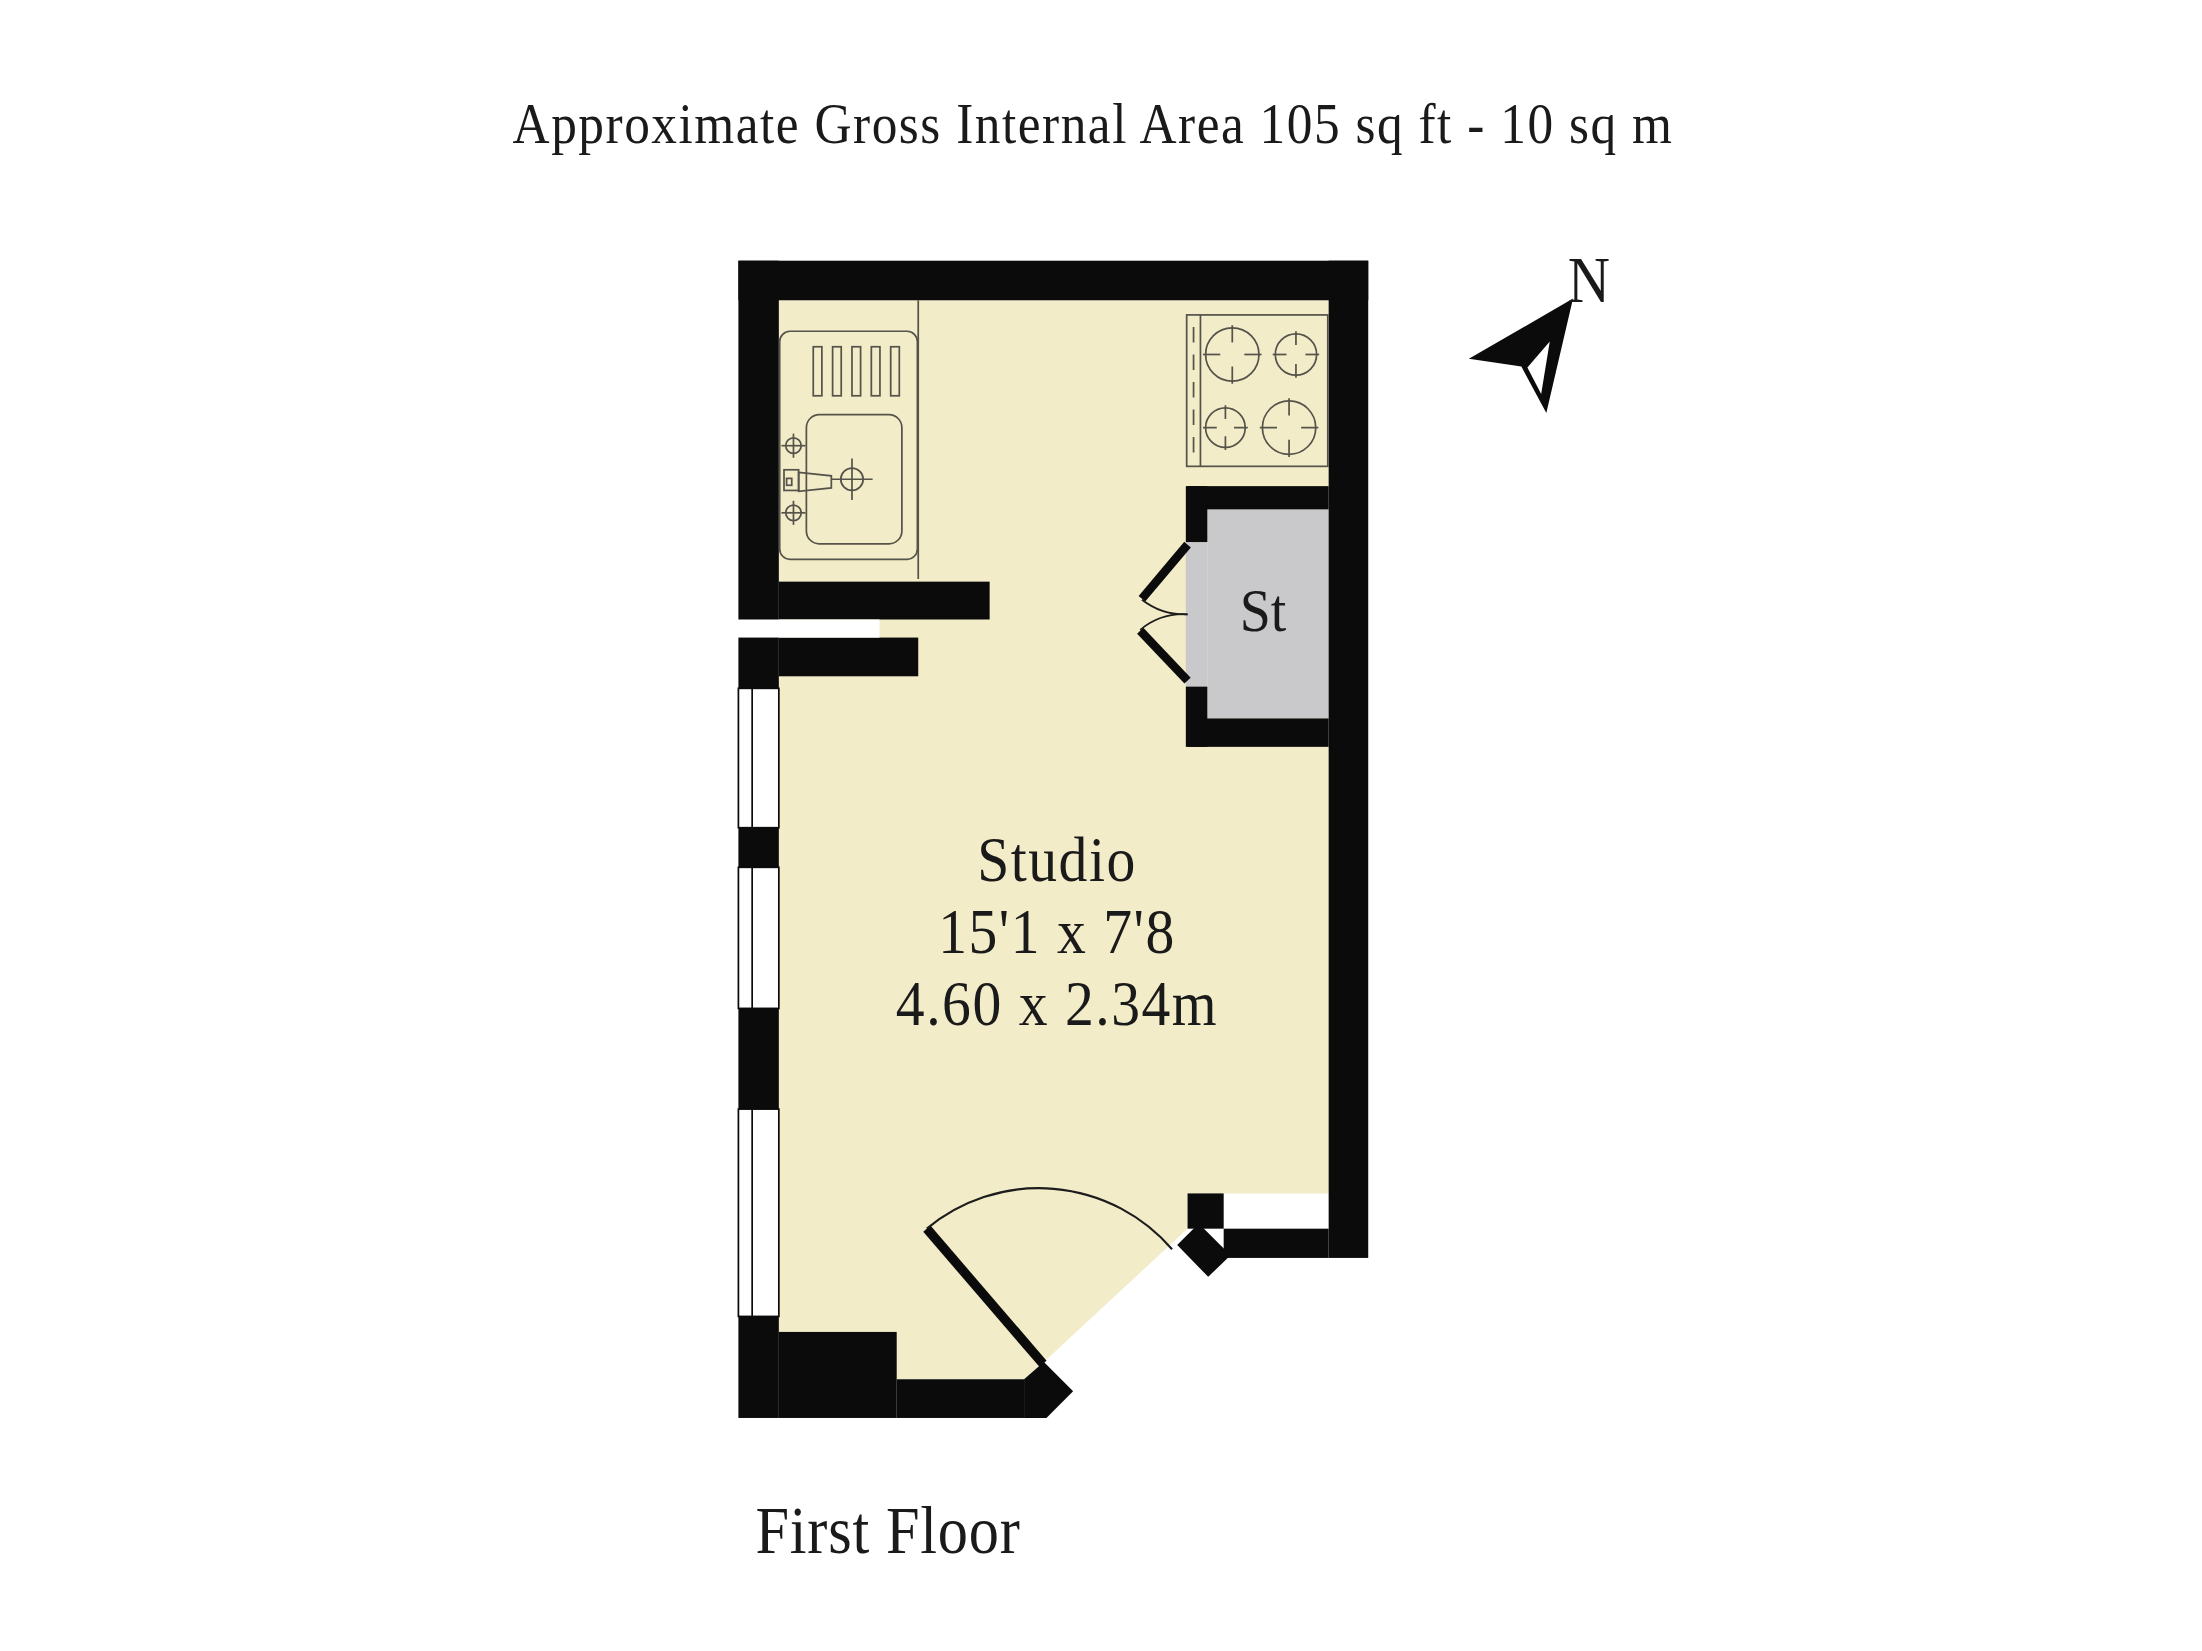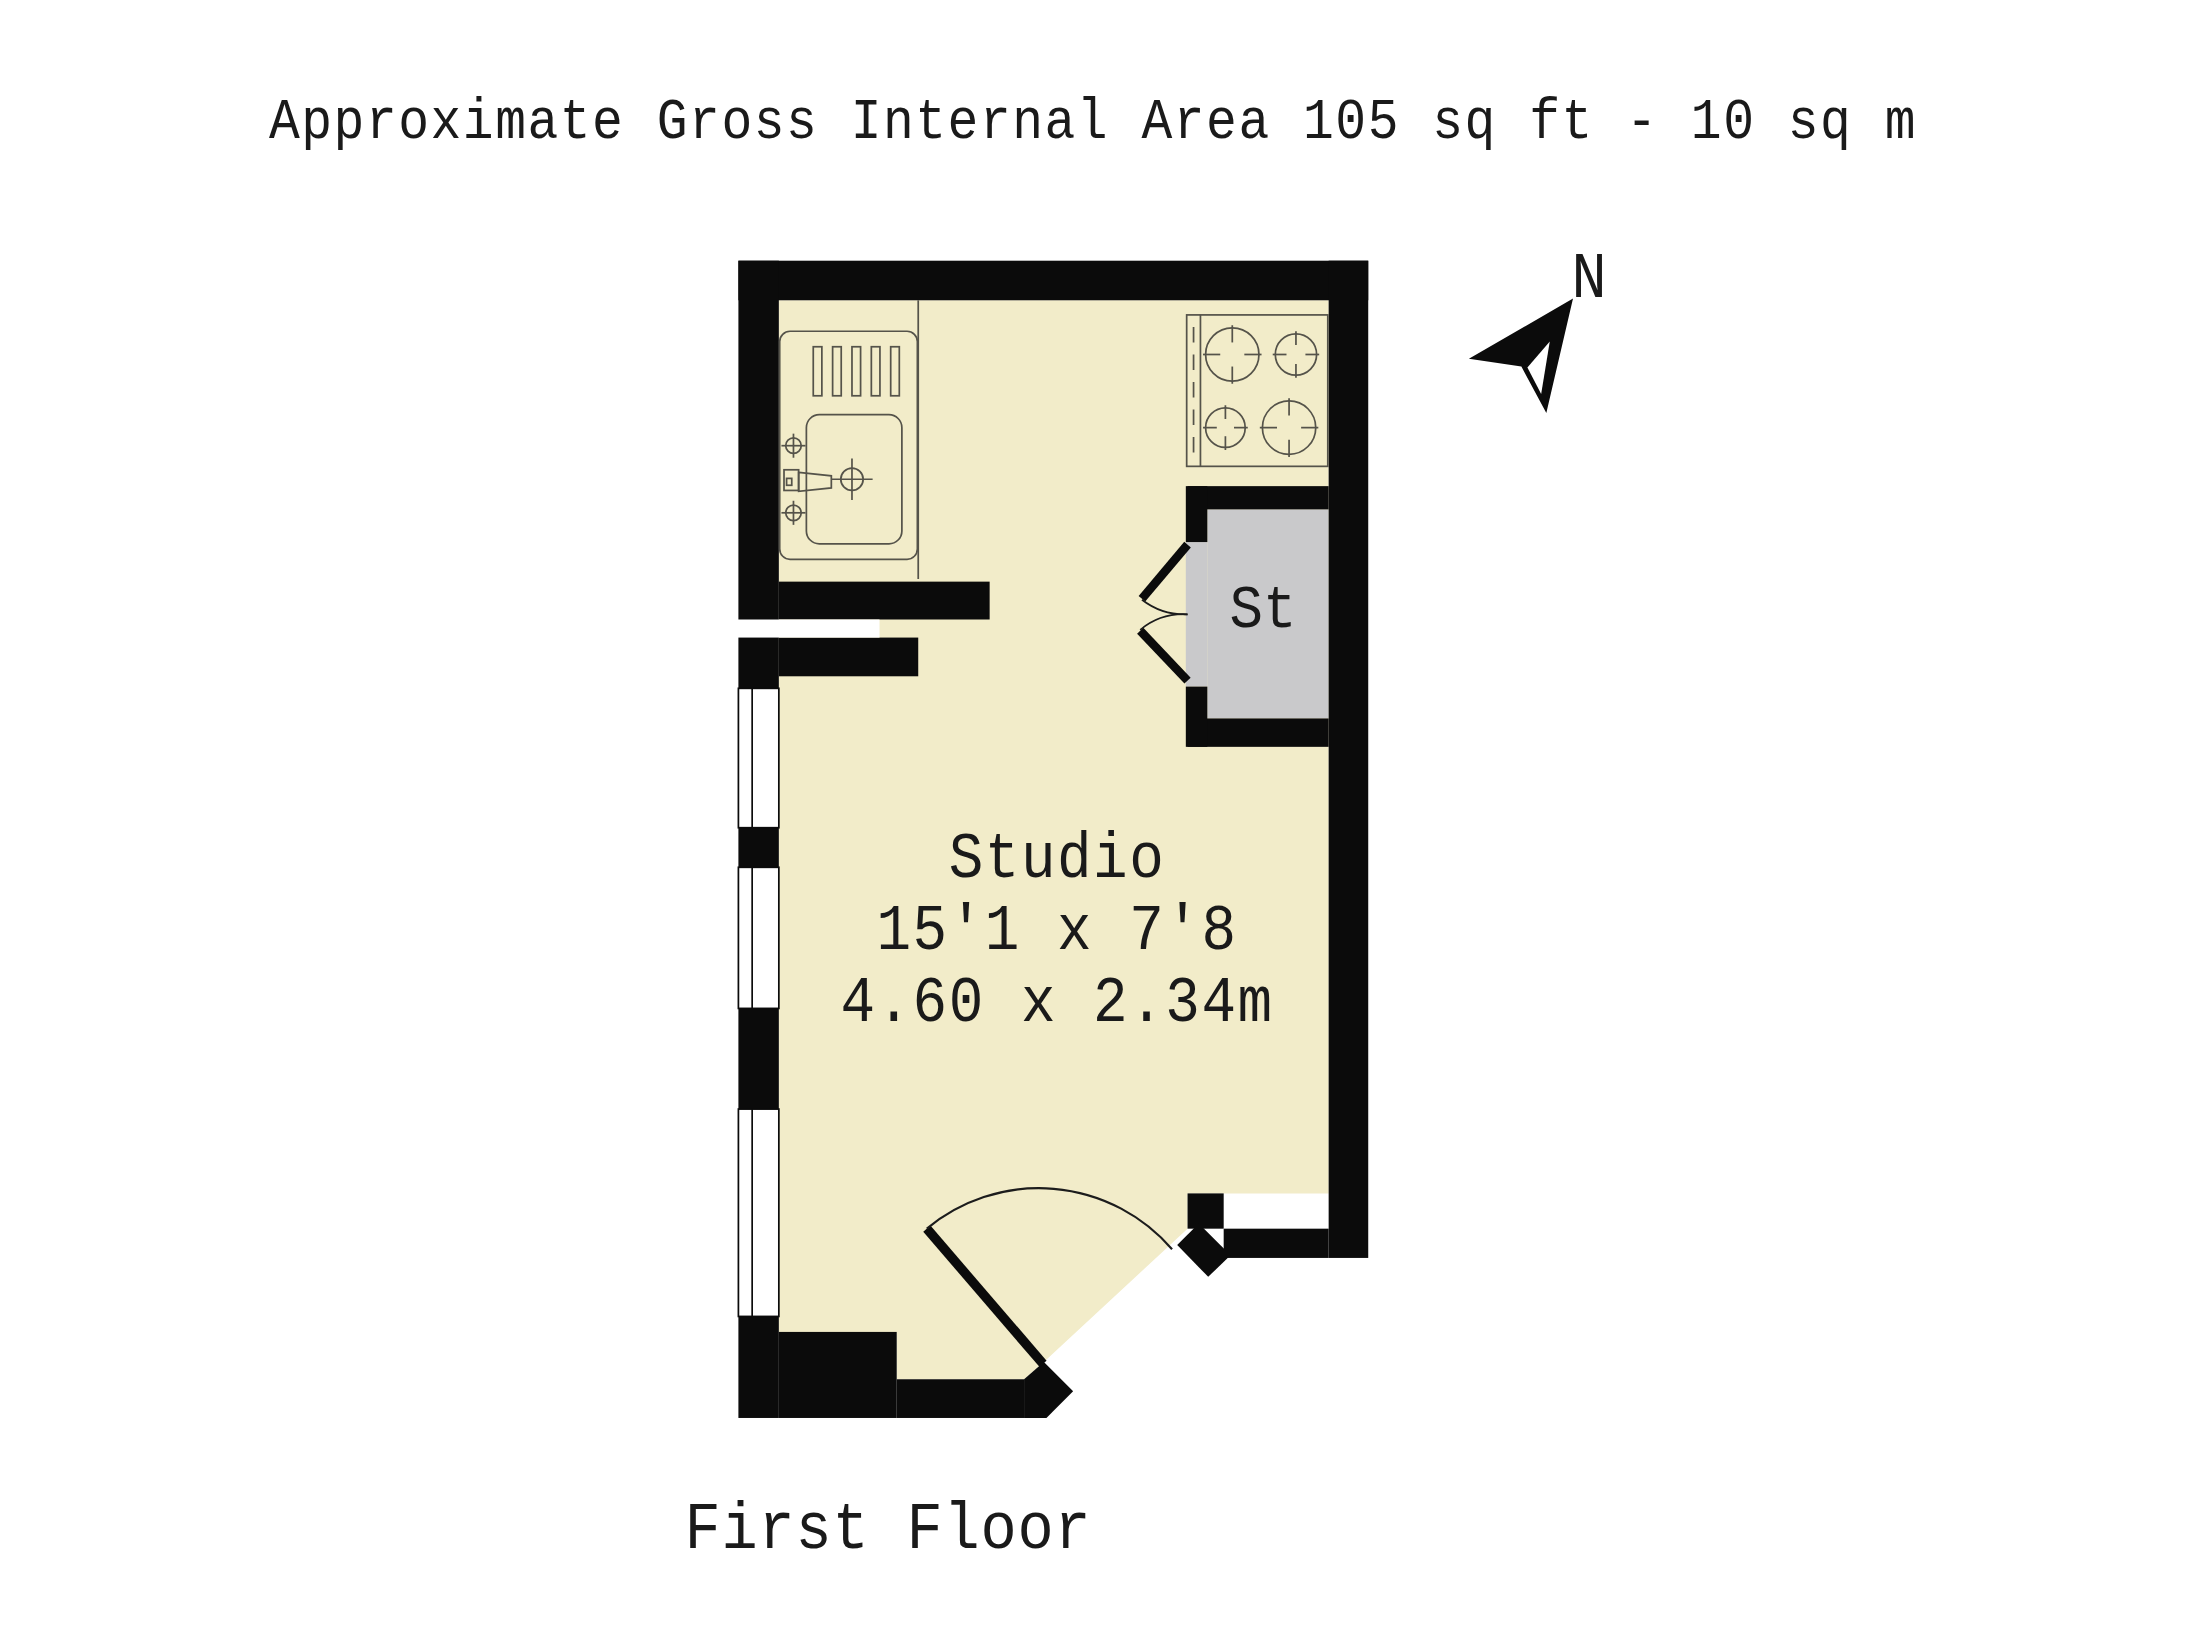--- a/index.html
+++ b/index.html
@@ -1,21 +1,21 @@
 <!DOCTYPE html>
 <html style="--background: #ffffff; --wall: #0b0b0b; --floor: #f2ecc9; --storage: #c9c9cb; --line: #55534a; --text: #1a1a1a;font-size:13.8px"><head>
 <meta charset="utf-8">
 <style>
   html,body{margin:0;padding:0;}
   .canvas{
     position:relative;
     width:2128px;height:1652px;
     background:var(--background,#fff);
     overflow:hidden;
-    font-family:Liberation Mono, monospace;
+    font-family:Liberation Serif, serif;
   }
   .plan-svg{position:absolute;left:0;top:0;width:2203px;height:1652px;}
 
   
   .wall{fill:var(--wall,#0b0b0b);}
   .floor{fill:var(--floor,#f2ecc9);}
   .gray{fill:var(--storage,#c9c9cb);}
   .punch{fill:#ffffff;}
   .win{fill:#ffffff;stroke:var(--wall,#0b0b0b);stroke-width:2;}
   .winline{stroke:var(--wall,#0b0b0b);stroke-width:2;}

